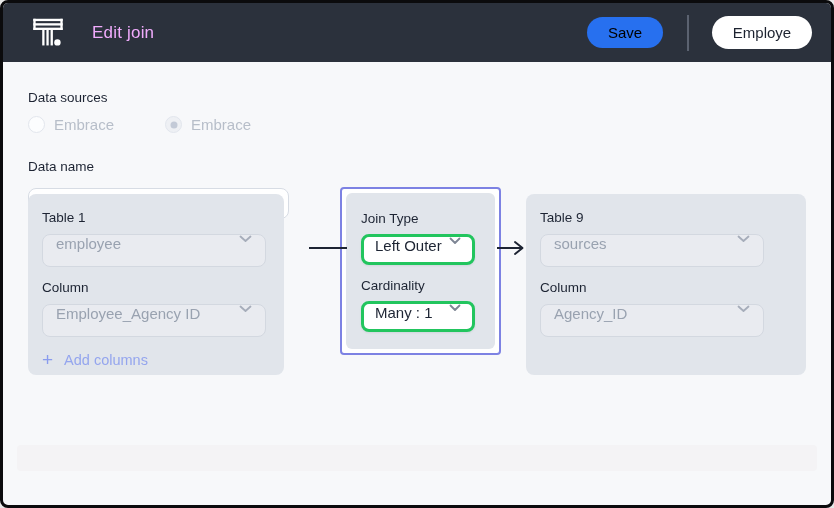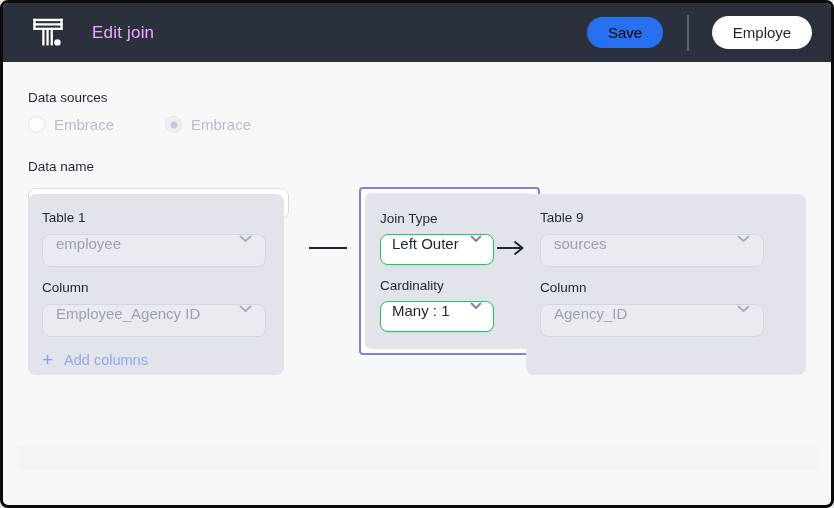--- a/index.html
+++ b/index.html
@@ -66,35 +66,35 @@
   .panel-label { font-size:13.5px; font-weight:500; color:#1d2433; }
   .panel-label.mt { margin-top:13px; }
 
   .dropdown {
     margin-top:9px; width:224px; height:33px; border-radius:8px;
     display:flex; align-items:flex-start; justify-content:space-between;
     padding:0 13px; font-size:15px; cursor:pointer;
   }
   .dropdown-disabled { background:#e9ebf0; border:1px solid #d3d8e0; color:#99a2b0; }
   .dropdown-white {
-    background:#ffffff; border:1px solid #22c55e; color:#1d2433;
+    background:#ffffff; border:3px solid #22c55e; color:#1d2433;
     width:114px; height:31px; padding:0 11px; margin-top:8px;
     box-shadow:0 1px 2px rgba(30,40,60,.08);
   }
   .chev { display:flex; align-items:center; }
 
   .add-columns {
     margin-top:15px; display:flex; align-items:center; cursor:pointer;
     color:#94a5ee; font-size:14.5px;
   }
   .add-plus { font-size:19px; line-height:14px; margin-right:11px; color:#8a9cee; font-weight:500; }
 
   
   .join-box {
-    position:absolute; left:356px; top:184px; width:181px; height:168px;
+    position:absolute; left:337px; top:184px; width:161px; height:168px;
     background:#ffffff; border:2px solid #7d82e3; border-radius:4px; padding:4px;
   }
   .join-box-inner {
     width:100%; height:100%; background:#e1e5eb; border-radius:6px;
     padding:18px 15px 0 15px;
   }
 
   
   .connector-left {
     position:absolute; left:306px; top:244px; width:38px; height:2px;

